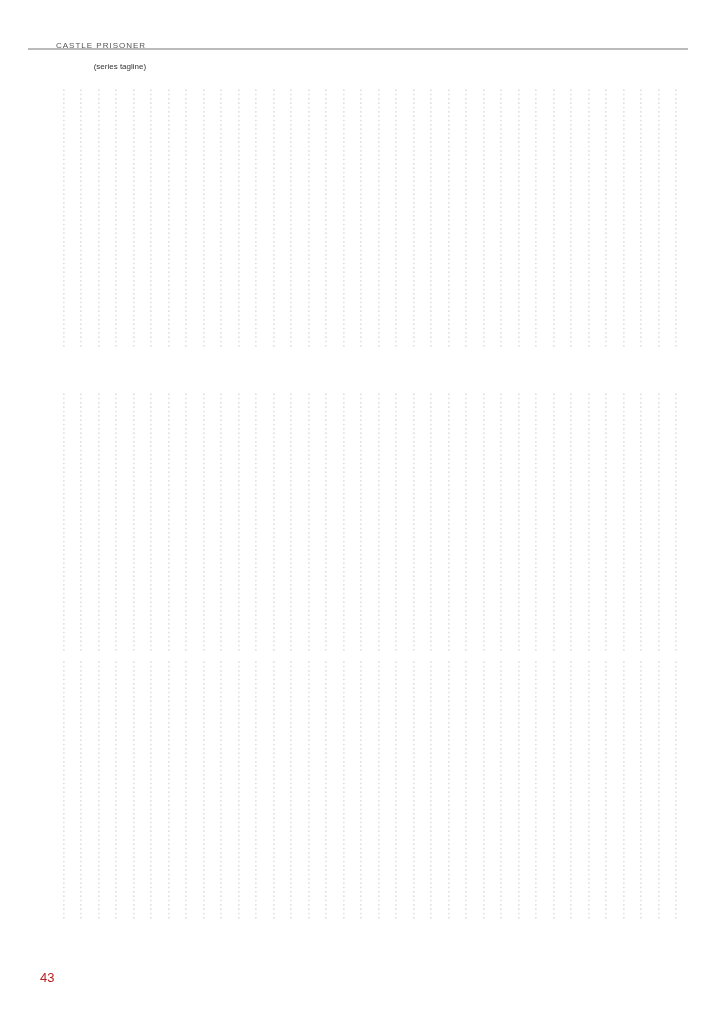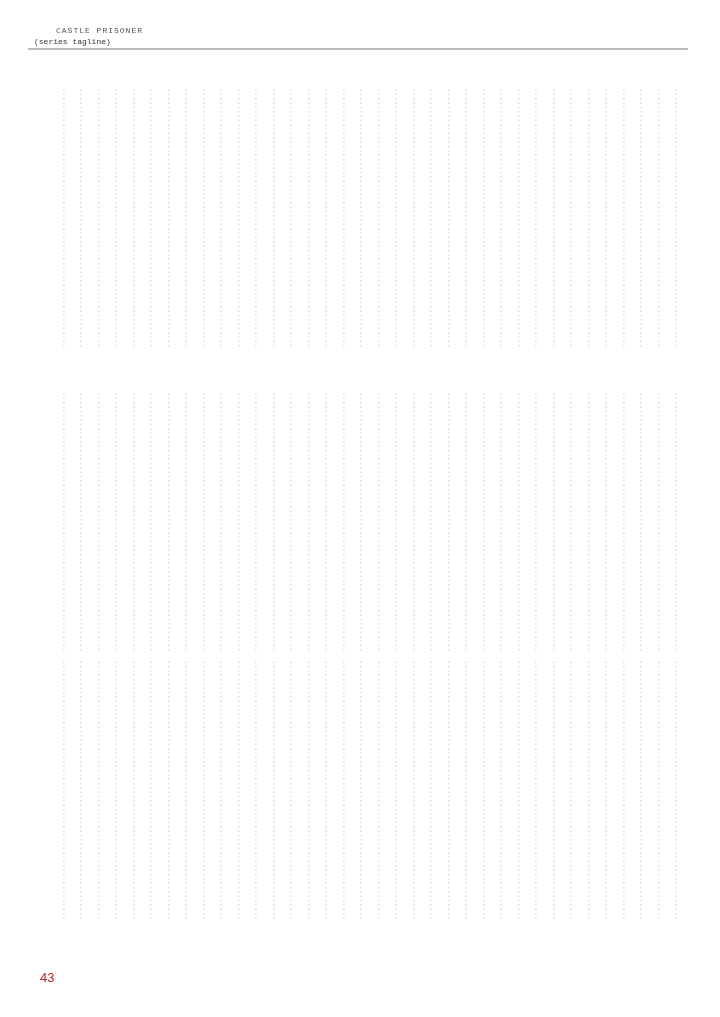--- a/index.html
+++ b/index.html
@@ -1,22 +1,22 @@
 <!DOCTYPE html>
 <html><head>
 <meta charset="utf-8">
 <style>
   html,body{margin:0;padding:0;}
   body{width:720px;height:1017px;background:#fff;position:relative;overflow:hidden;font-family:"DejaVu Serif",serif;color:#222;}
   .header{position:absolute;left:28px;top:26px;width:660px;height:48px;}
   .wire{position:absolute;left:0;right:0;top:22px;height:2px;background:#bbb;}
-  .logo{position:absolute;left:6px;top:0;font-family:Liberation Mono, monospace;}
+  .logo{position:absolute;left:6px;top:15px;font-family:Liberation Sans, sans-serif;}
   .logo-sub{font-size:8px;letter-spacing:1px;color:#555;margin-left:22px;}
   .logo-main{font-size:26px;font-weight:bold;color:#333;background:#fff;padding:0 4px;border:2px solid #444;border-radius:3px;line-height:30px;}
-  .logo-tag{font-size:8px;color:#333;text-align:left;margin-top:2px;}
+  .logo-tag{font-size:8px;color:#333;text-align:right;margin-top:12px;}
   .block{position:absolute;width:650px;left:38px;height:300px;display:flex;flex-direction:row-reverse;gap:0;}
   .col{writing-mode:vertical-rl;font-size:13px;line-height:17.5px;width:17.5px;height:100%;overflow:hidden;color:#ddd;}
   .page-num{position:absolute;left:40px;top:970px;font-family:"Liberation Sans",sans-serif;font-size:13px;color:#b91c1c;}
 </style>
 </head>
 <body>
 
 <div class="header">
   <div class="wire"></div>
   <div class="logo">

